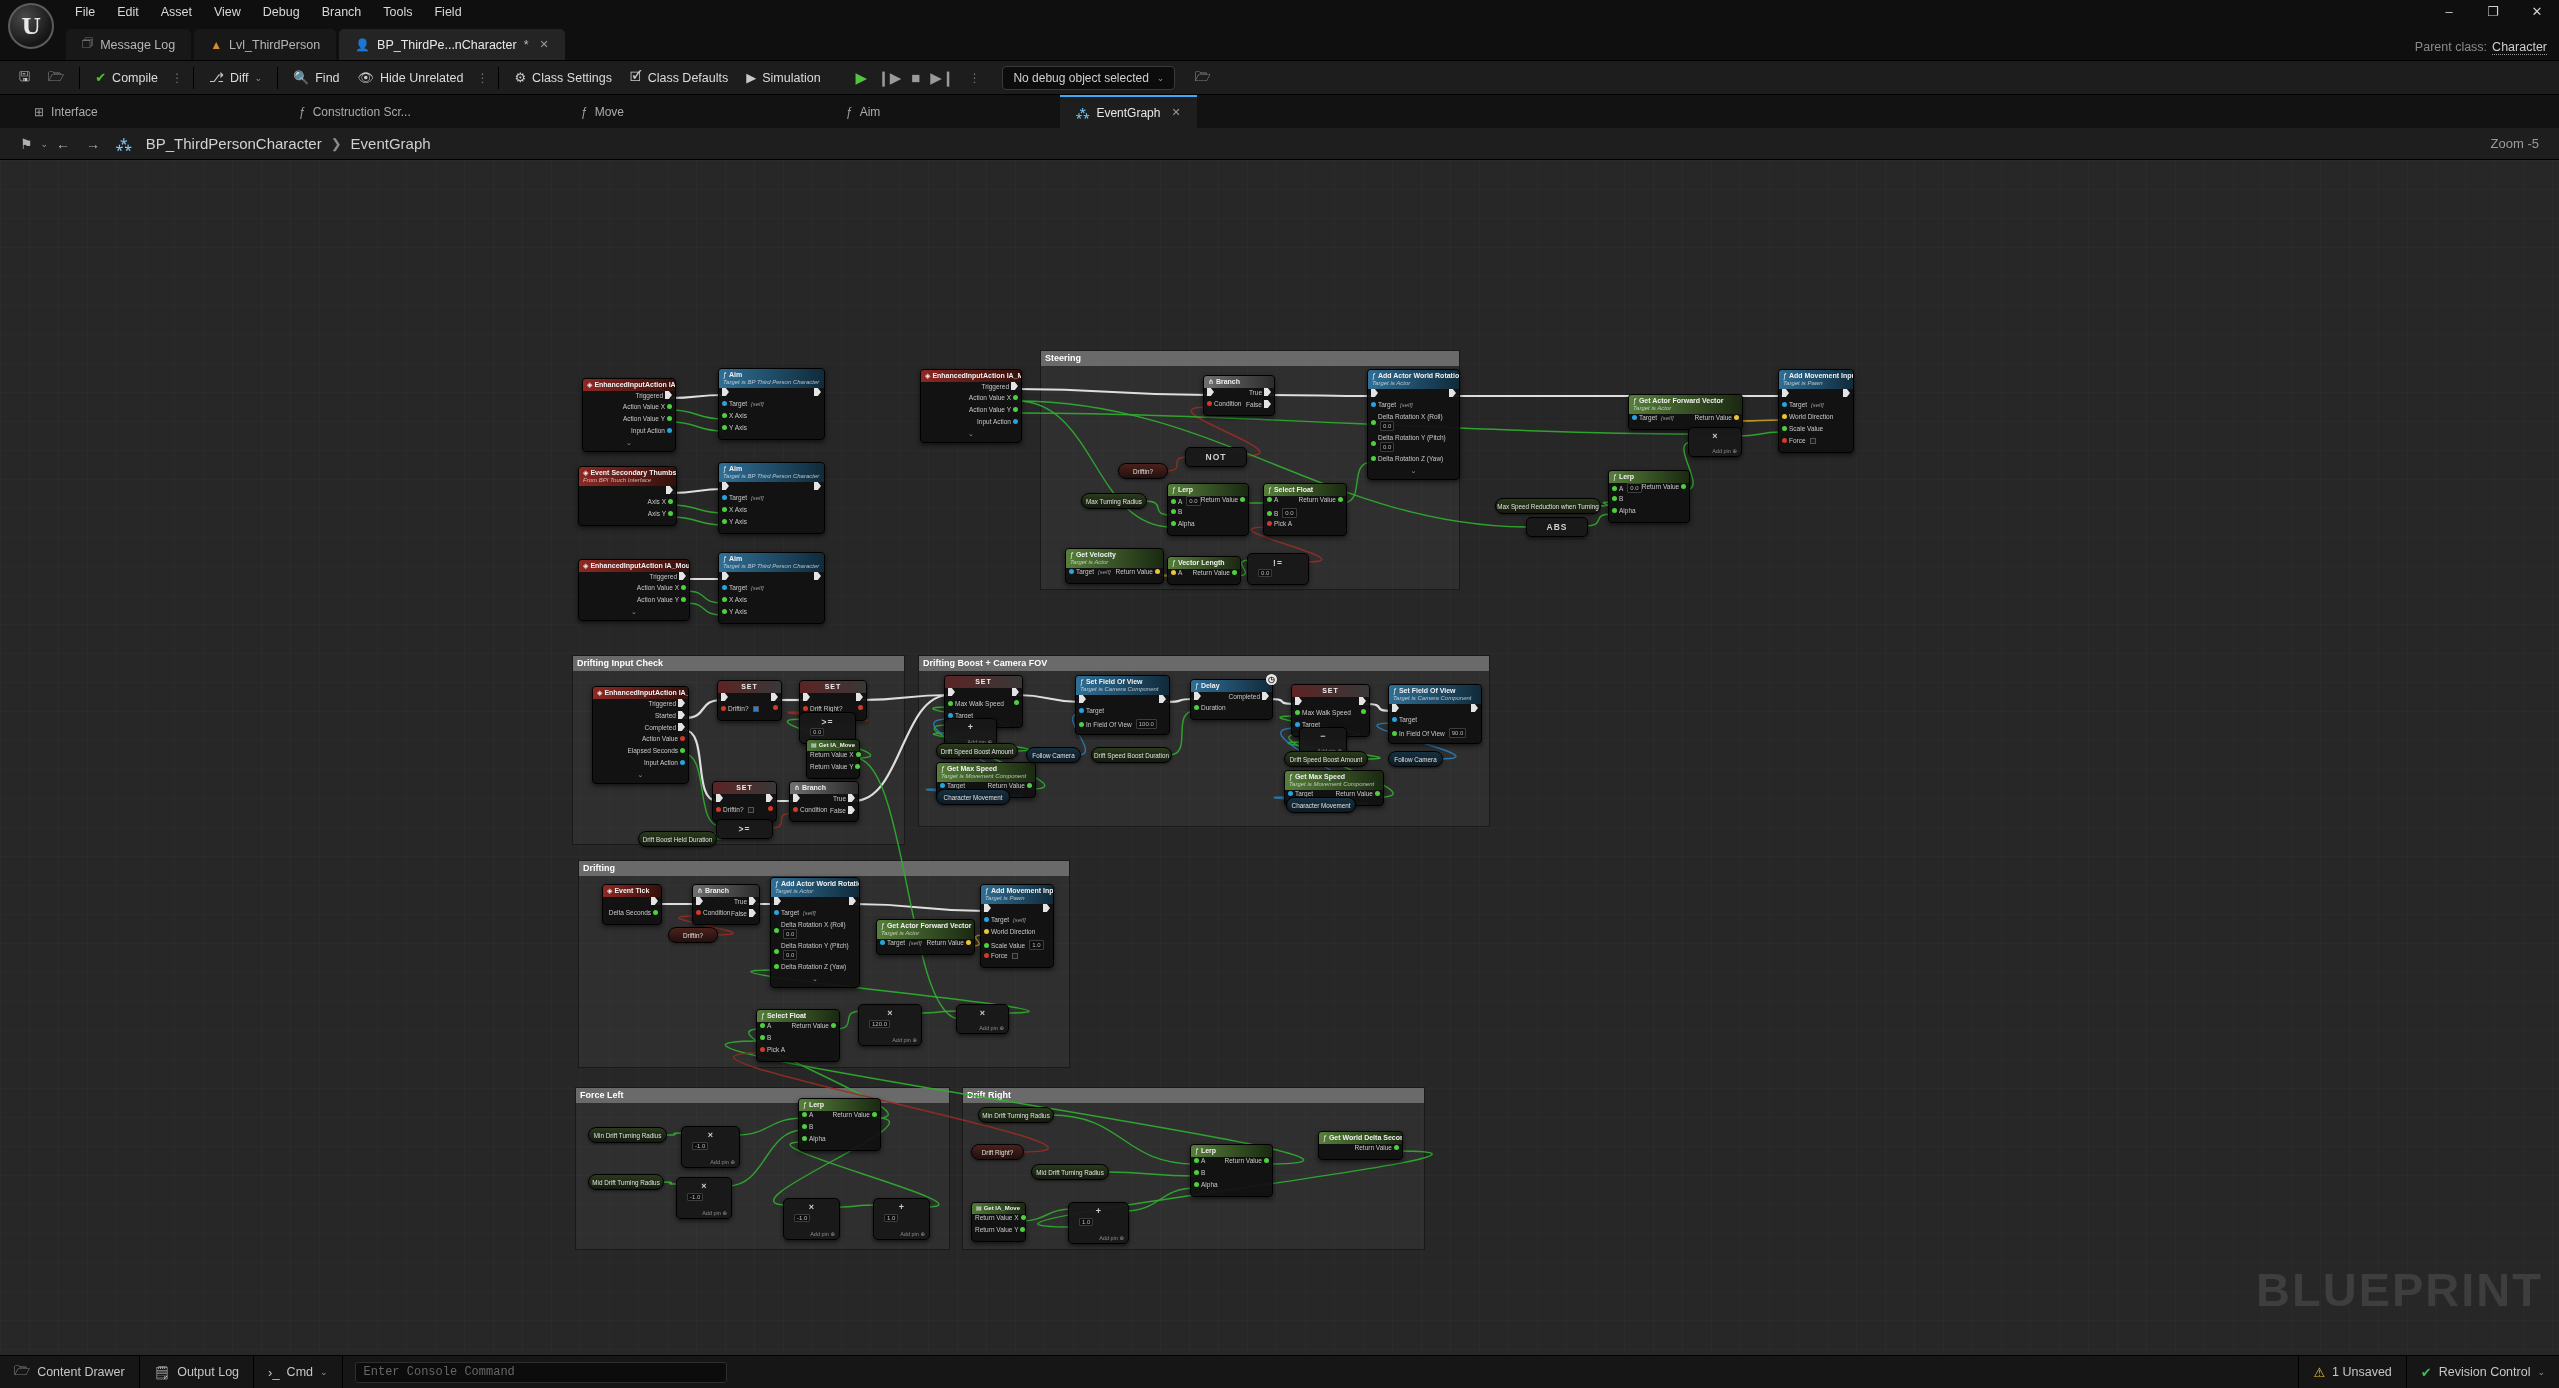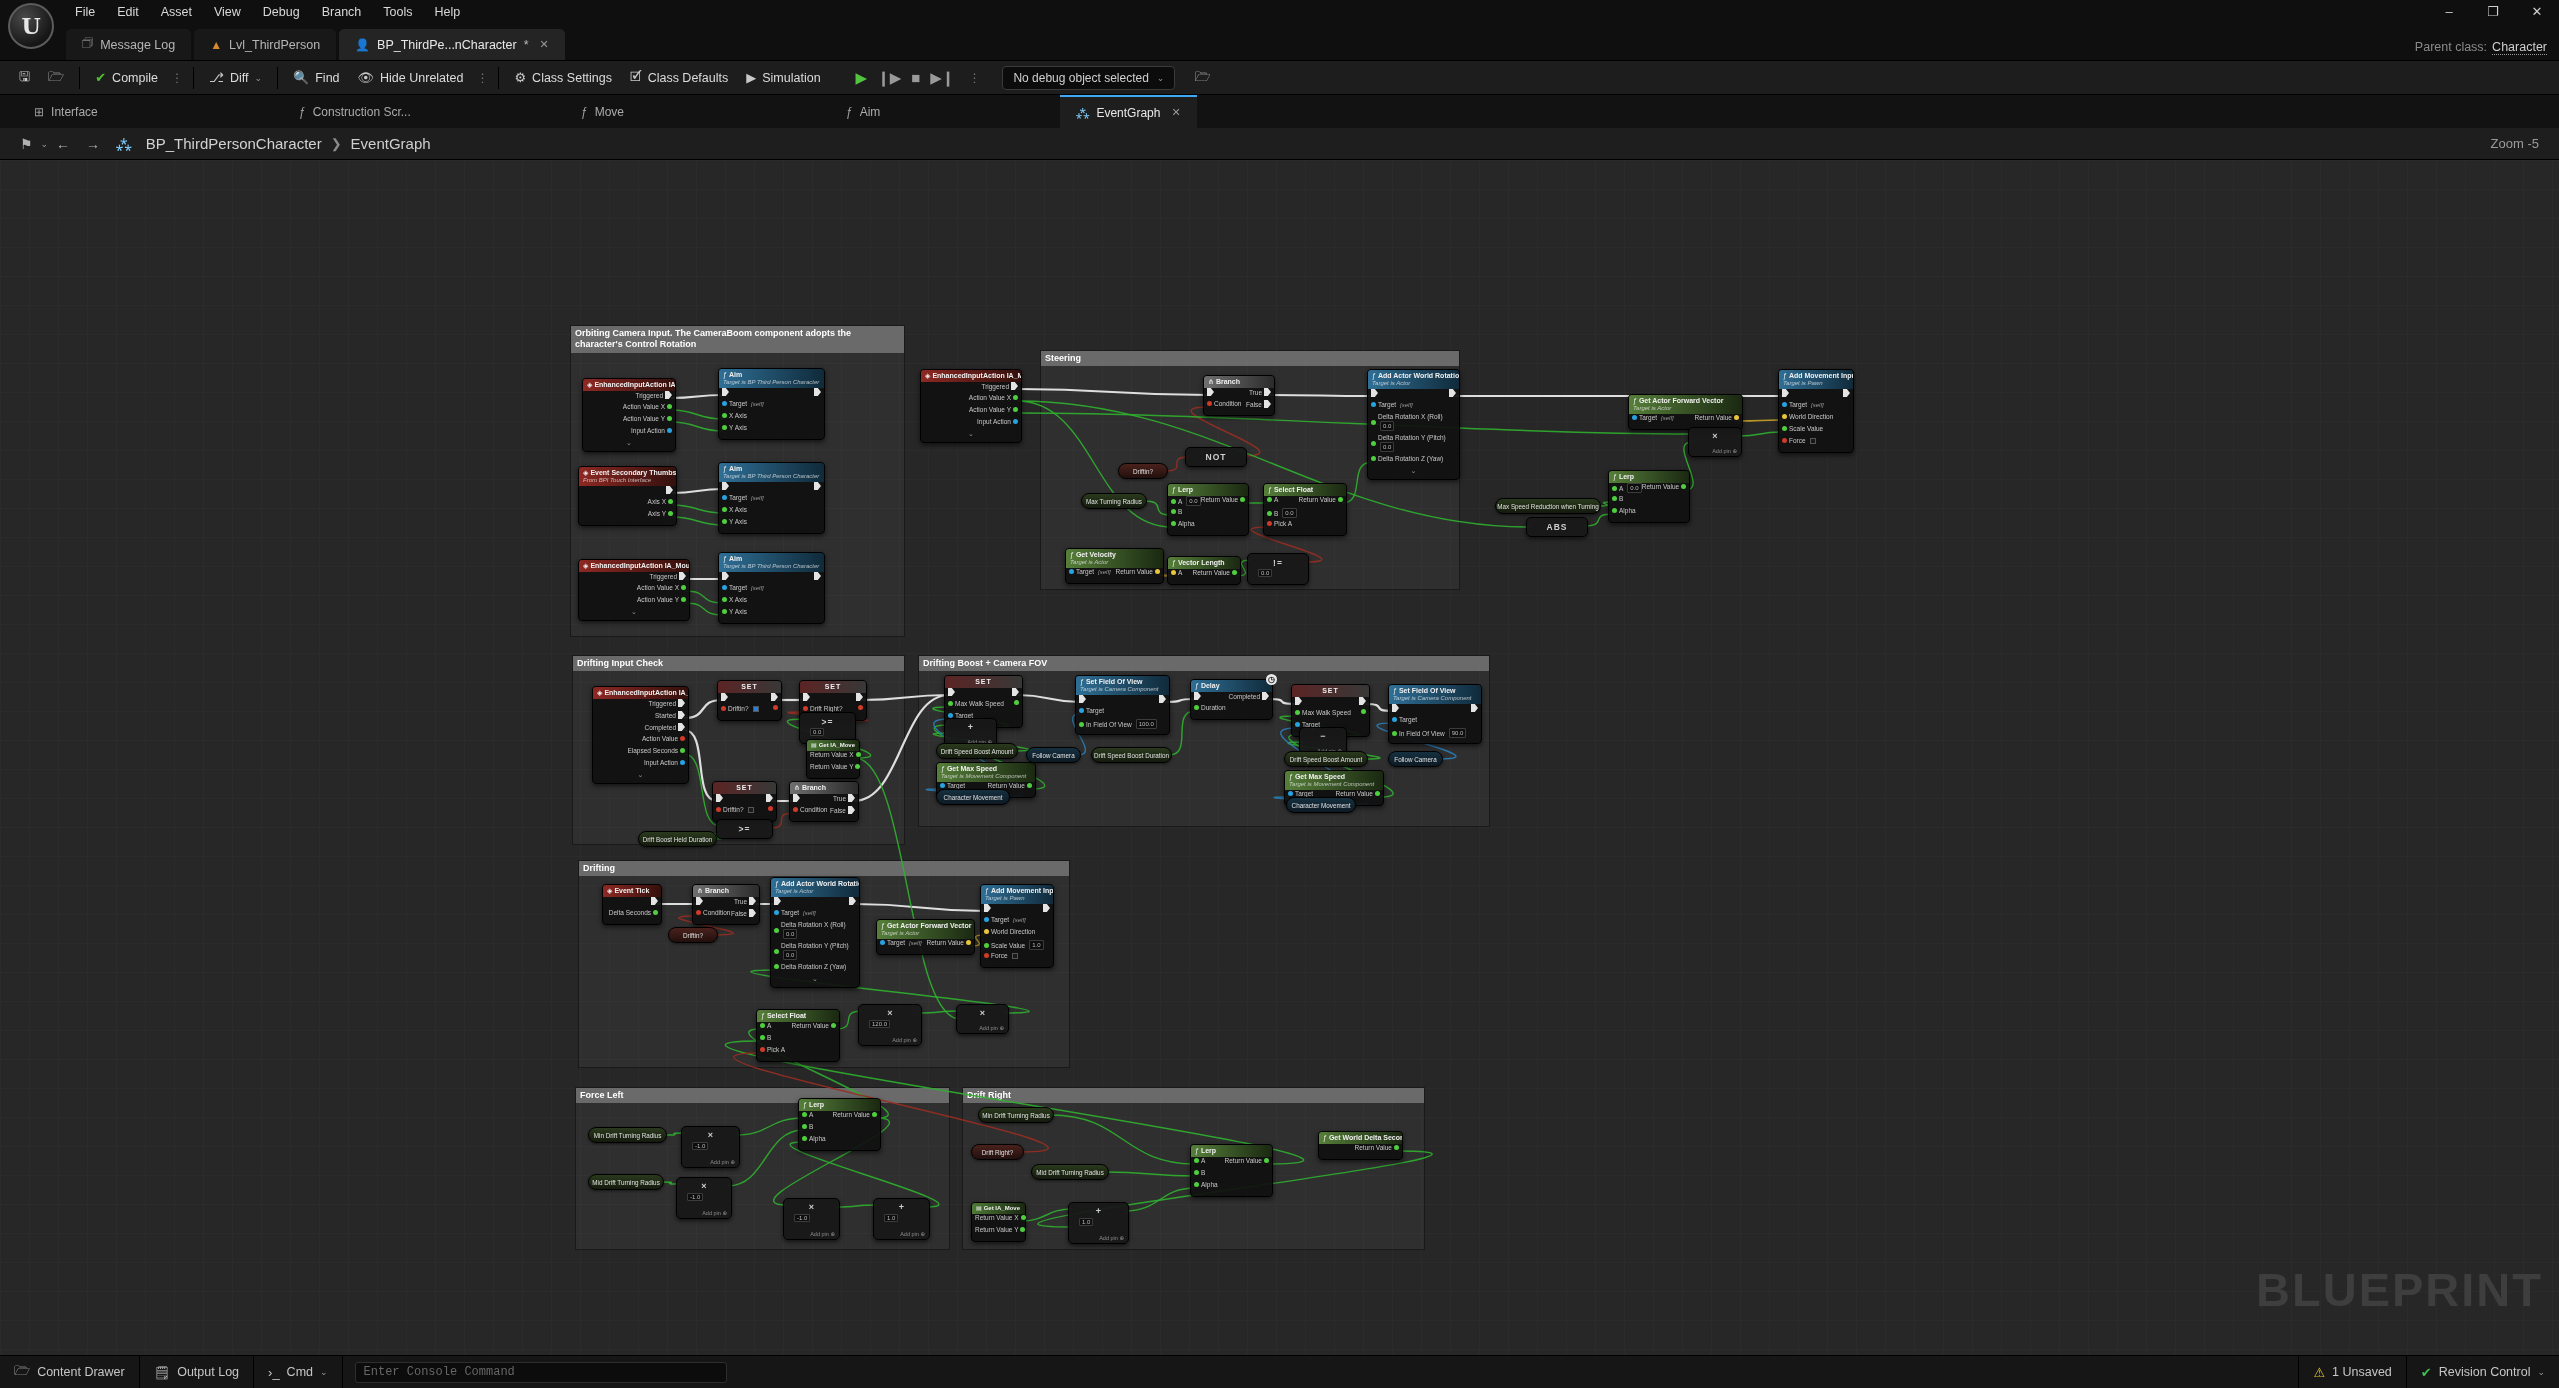--- a/index.html
+++ b/index.html
@@ -91,21 +91,21 @@
 <div class="logo">U</div>
 
 <div class="menubar">
   <span class="menu-item">File</span>
   <span class="menu-item">Edit</span>
   <span class="menu-item">Asset</span>
   <span class="menu-item">View</span>
   <span class="menu-item">Debug</span>
   <span class="menu-item">Branch</span>
   <span class="menu-item">Tools</span>
-  <span class="menu-item">Help</span>
+  <span class="menu-item">Field</span>
   <div class="winctl">
     <span>–</span>
     <span>❐</span>
     <span>✕</span>
   </div>
 </div>
 
 <div class="tabsrow">
   <div class="doc-tab">
     <span class="tab-ico">🗇</span>
@@ -215,23 +215,20 @@
   <span class="crumb-ic">→</span>
   <span class="crumb-ic" style="color:#7fd0ff">⁂</span>
   <span class="crumb-title">BP_ThirdPersonCharacter</span>
   <span class="crumb-sep">❯</span>
   <span class="crumb-sub">EventGraph</span>
   <span class="zoomlabel">Zoom -5</span>
 </div>
 
 <div id="canvas">
   <div id="comments">
-      <div class="comment" style="left: 570px; top: 165px; width: 335px; height: 312px;">
-        <div class="chead">Orbiting Camera Input. The CameraBoom component adopts the character's Control Rotation</div>
-      </div>
       <div class="comment" style="left: 1040px; top: 190px; width: 420px; height: 240px;">
         <div class="chead">Steering</div>
       </div>
       <div class="comment" style="left: 572px; top: 495px; width: 333px; height: 190px;">
         <div class="chead">Drifting Input Check</div>
       </div>
       <div class="comment" style="left: 918px; top: 495px; width: 572px; height: 172px;">
         <div class="chead">Drifting Boost + Camera FOV</div>
       </div>
       <div class="comment" style="left: 578px; top: 700px; width: 492px; height: 208px;">

